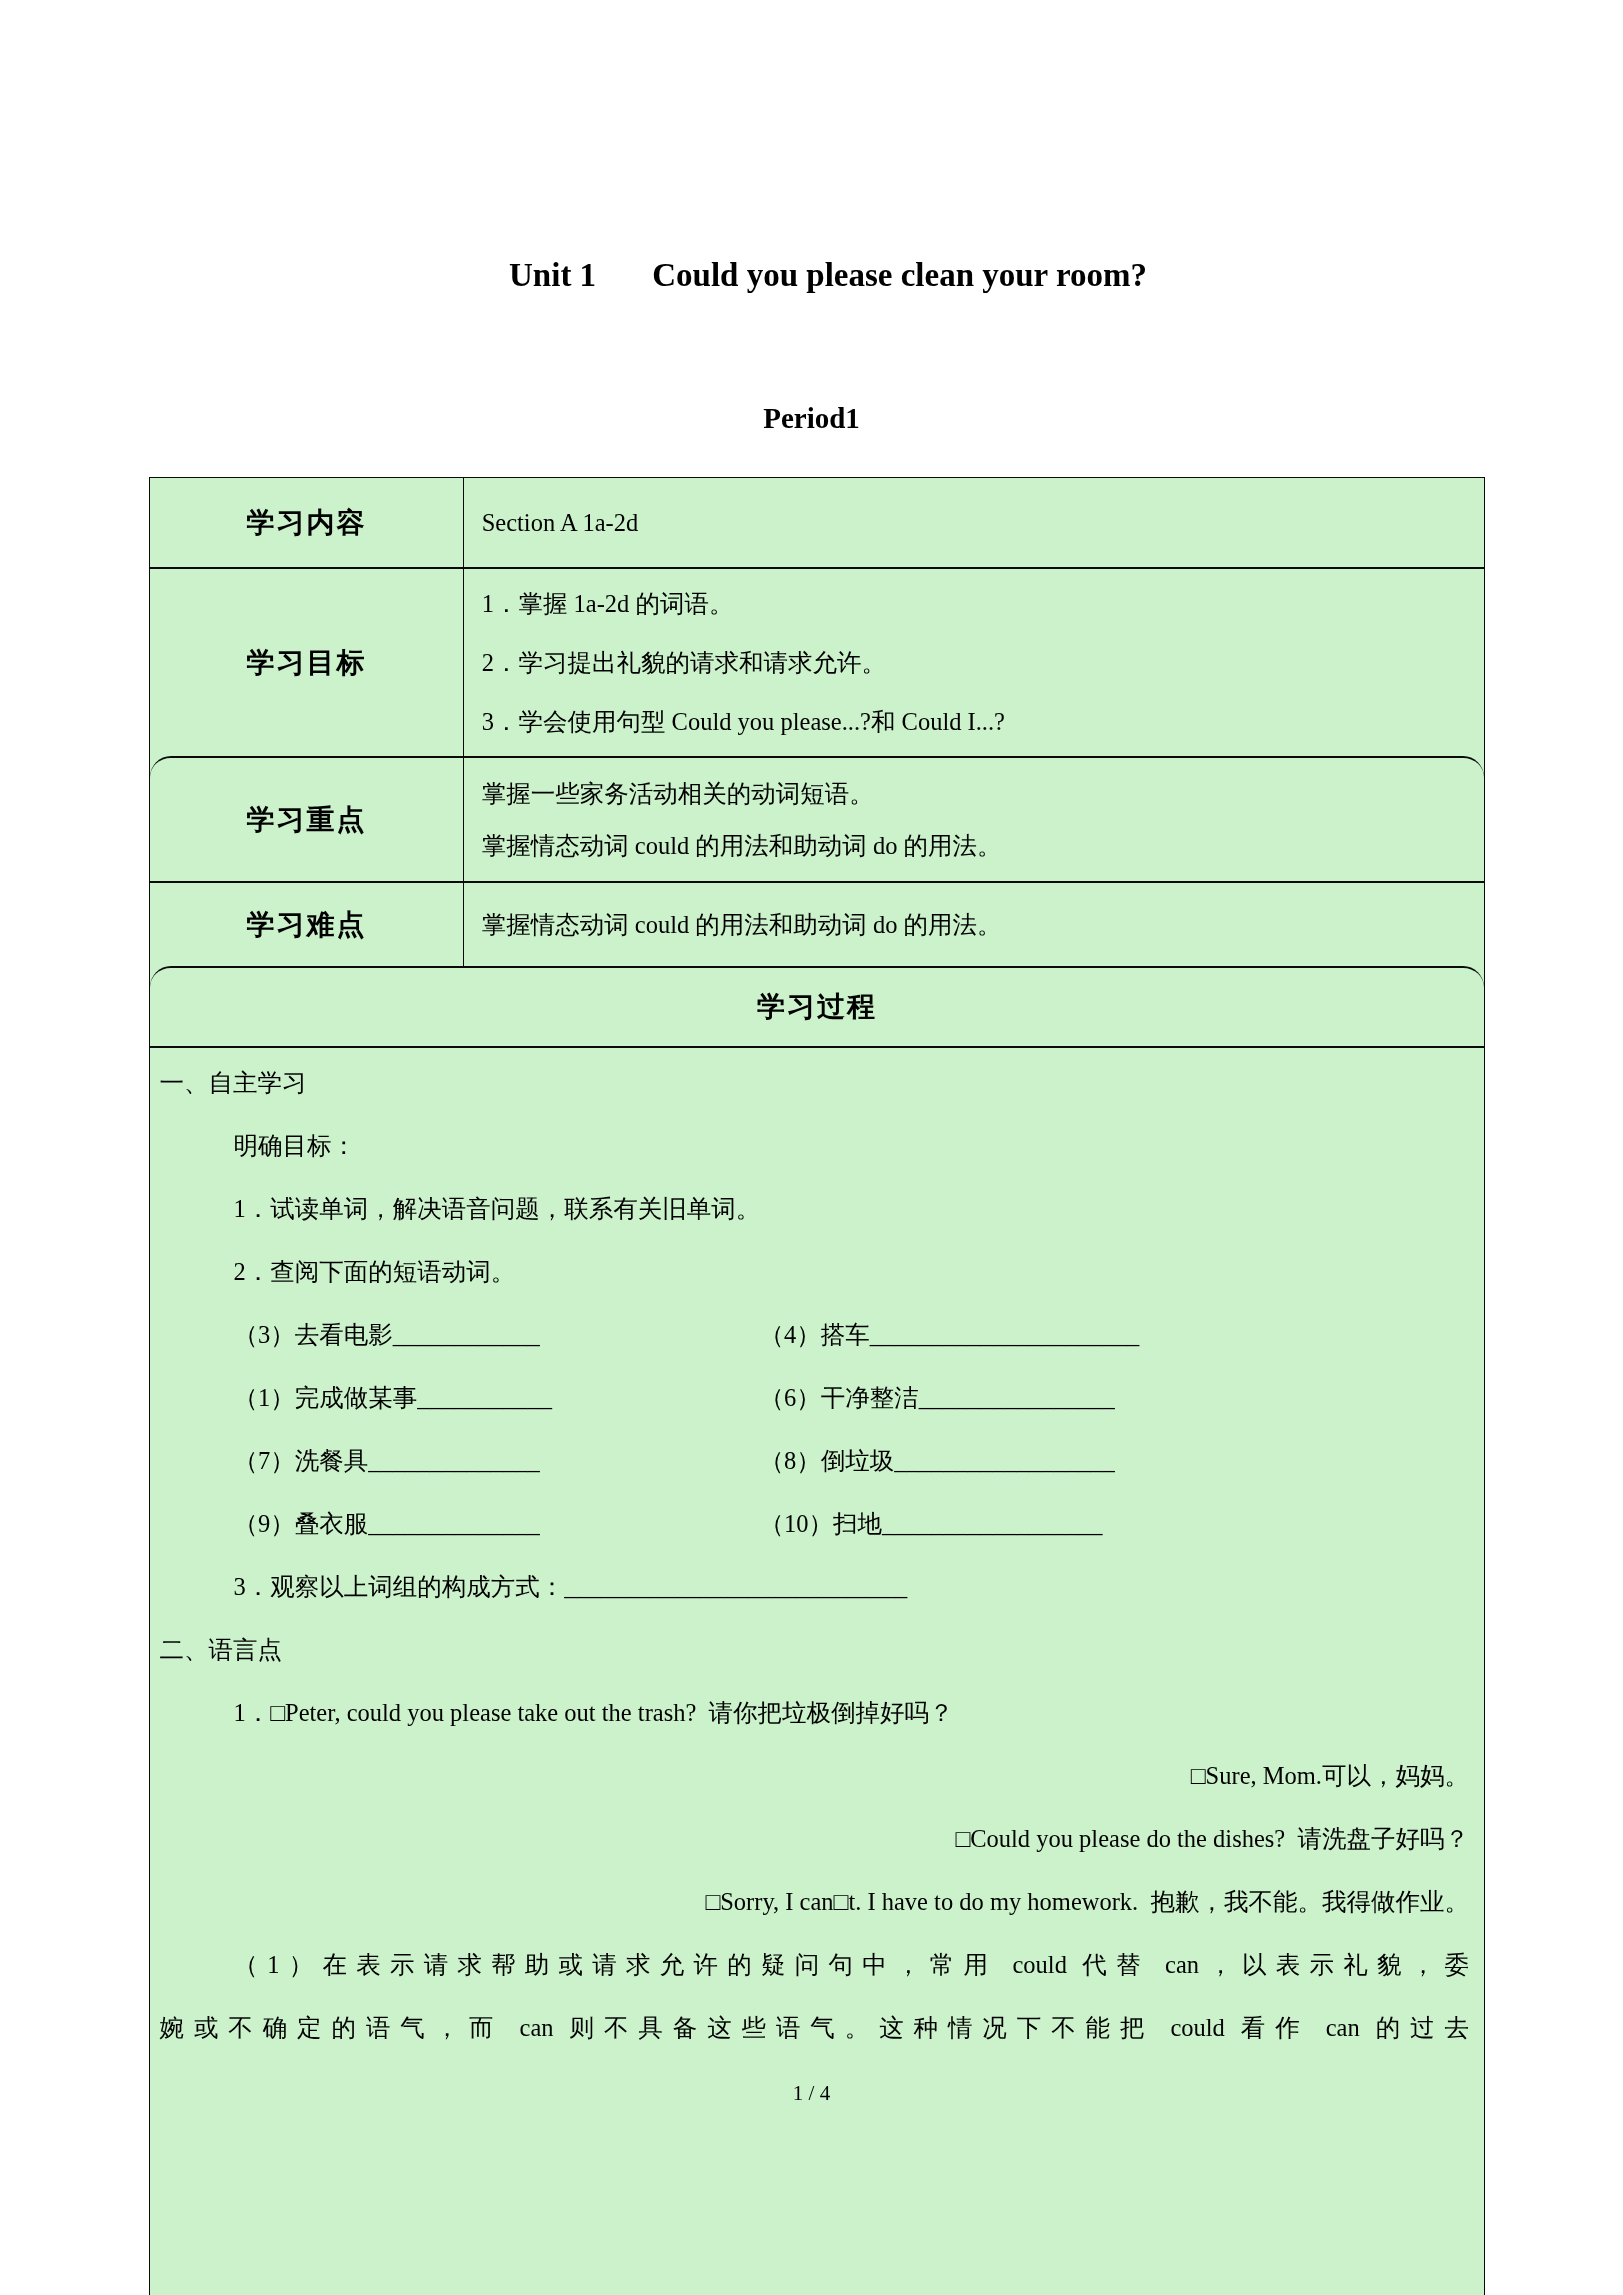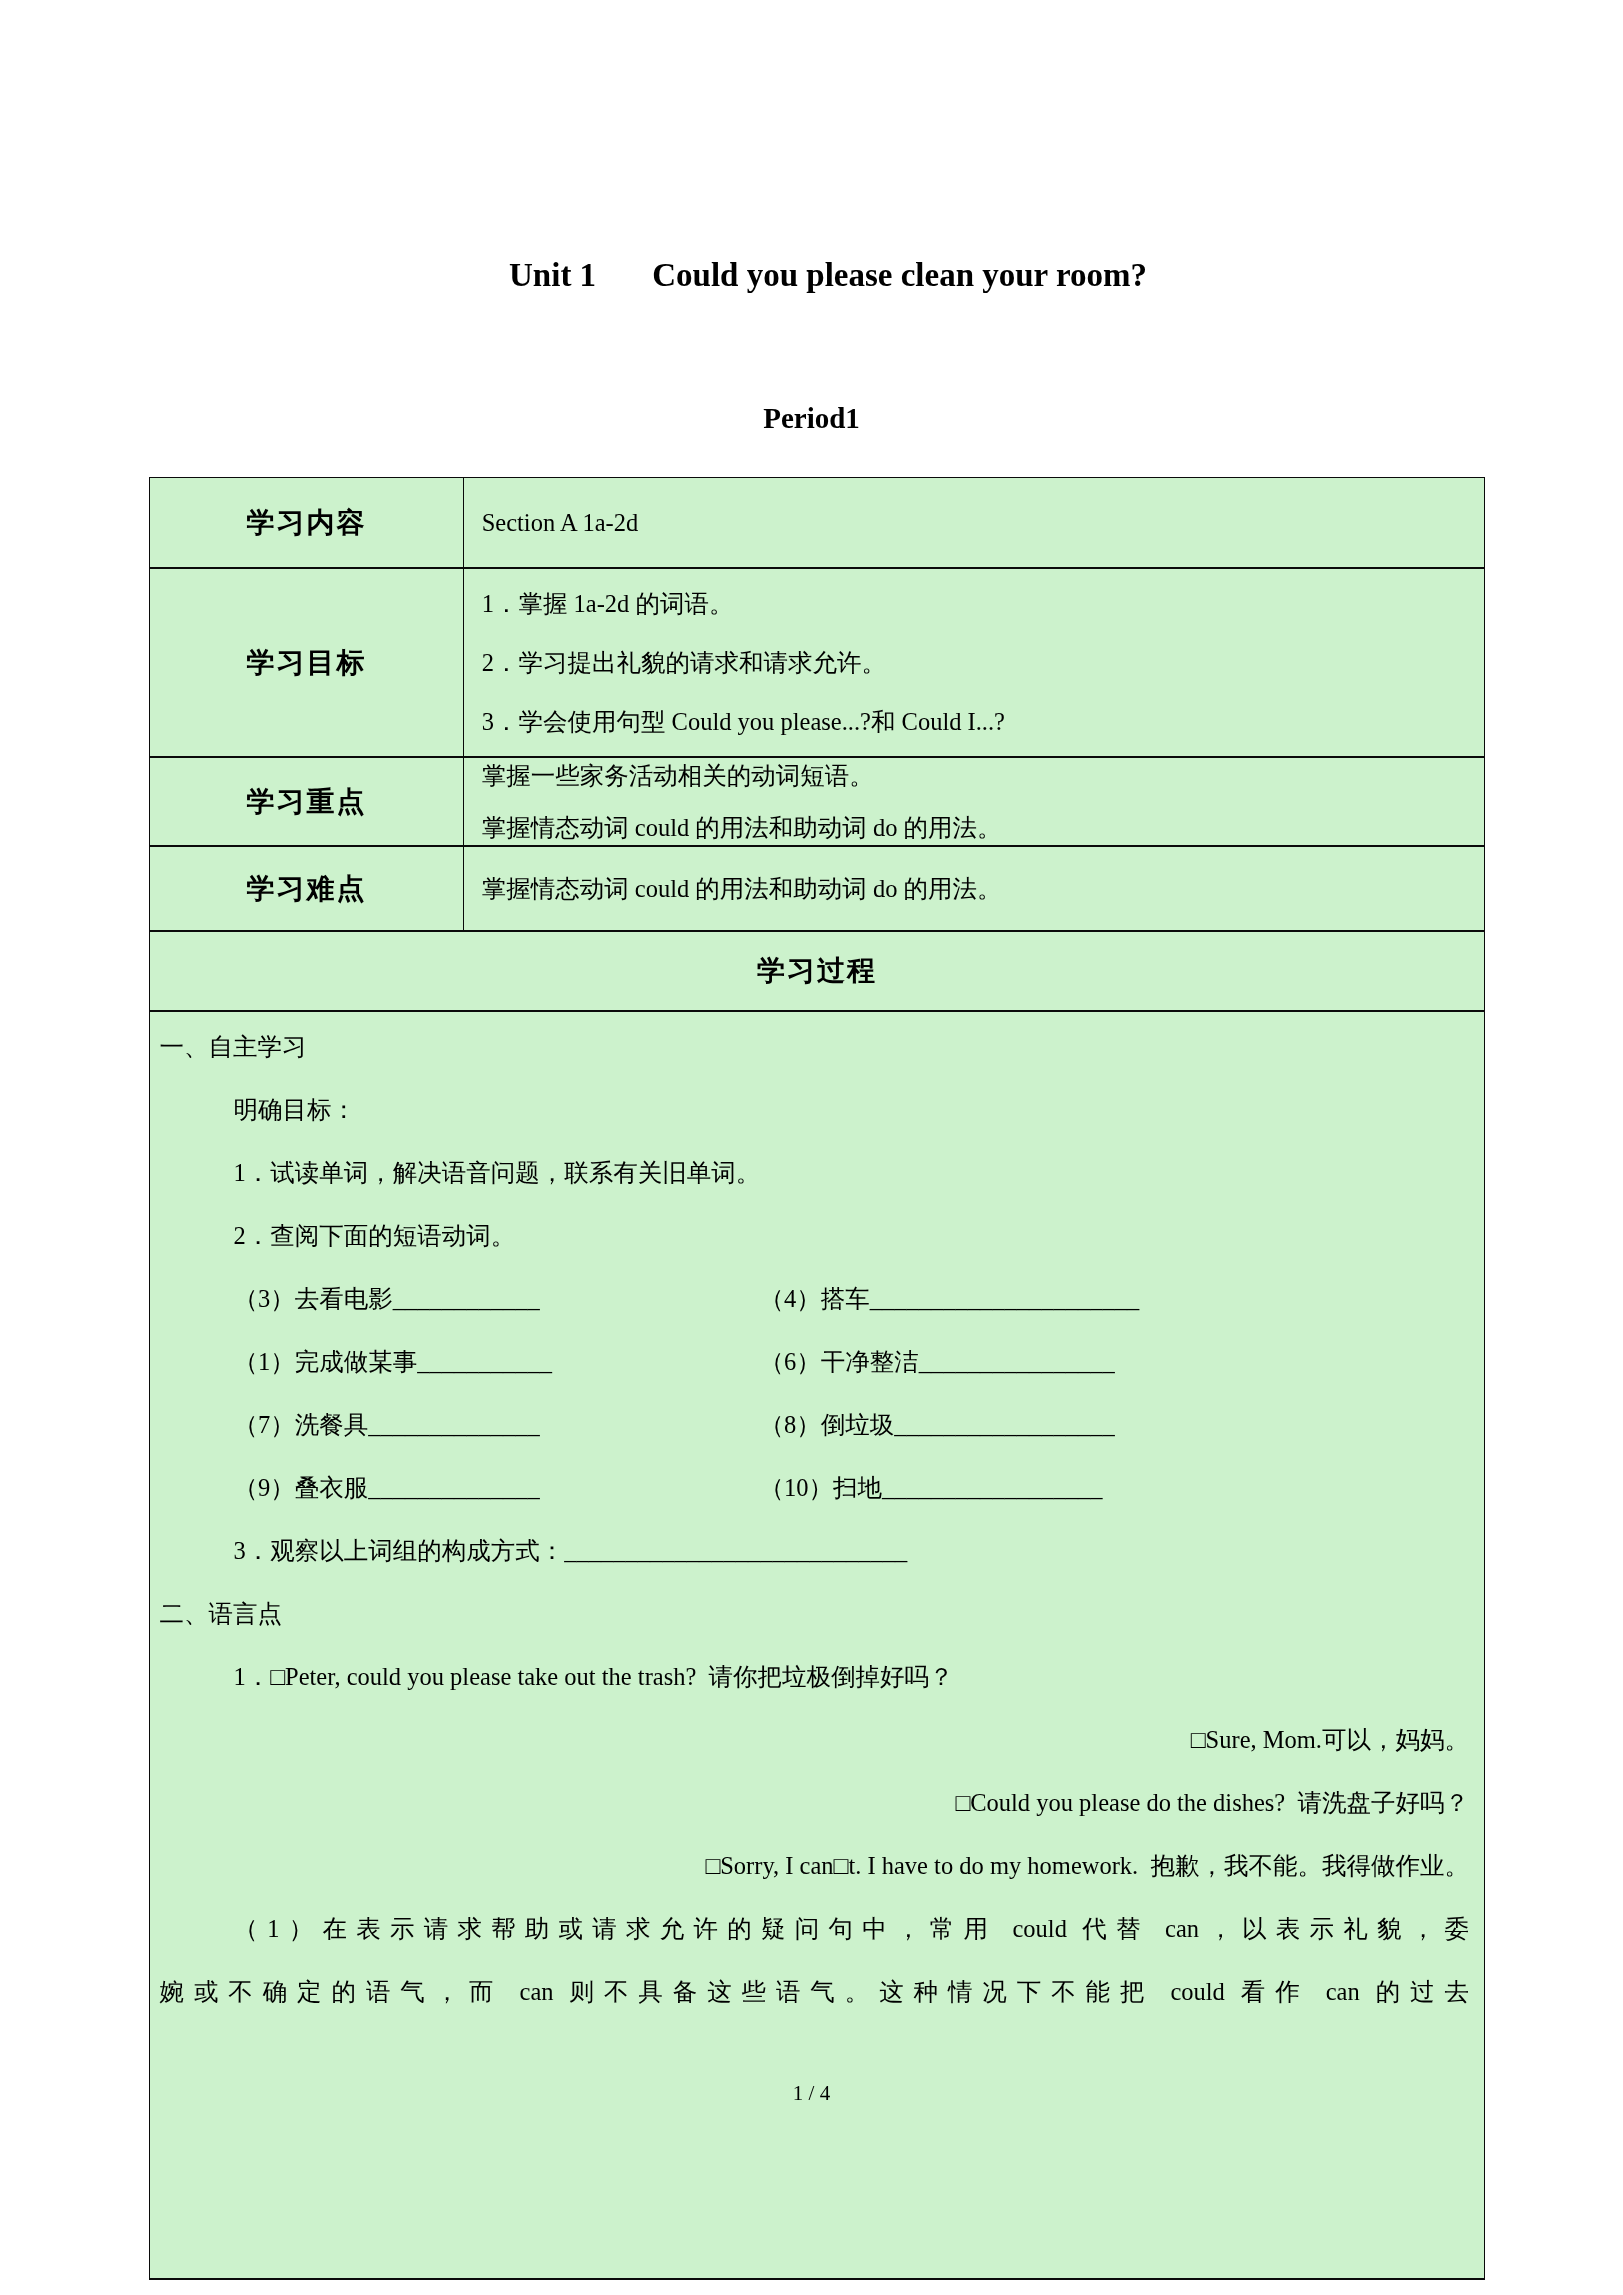--- a/index.html
+++ b/index.html
@@ -15,22 +15,22 @@
   .period {
     position:absolute; top:402px; left:0; width:100%; text-align:center;
     font-size:29px; font-weight:bold;
   }
   .gtable {
     position:absolute; left:149px; top:477px; width:1336px; box-sizing:border-box;
     background:#ccf2cc; border:1.4px solid #0a0a0a; border-bottom:2.7px solid #0a0a0a;
   }
   .trow { display:flex; box-sizing:border-box; }
   .trow + .trow { border-top:2px solid #0a0a0a; }
-  .r1 { height:89px; } .r2 { height:189px; } .r3 { height:89px; }
-  .r4 { height:85px; } .r5 { height:80px; } .r6 { height:1268px; }
+  .r1 { height:89px; } .r2 { height:189px; } .r3 { height:125px;border-radius:21px; }
+  .r4 { height:85px; } .r5 { height:80px;border-radius:21px; } .r6 { height:1268px; }
   .cell-label {
     width:314px; min-width:314px; box-sizing:border-box; border-right:1.4px solid #0a0a0a;
     display:flex; align-items:center; justify-content:center;
     font-family:"Liberation Sans","DejaVu Sans",sans-serif; font-weight:700;
     font-size:28px; letter-spacing:2px;
   }
   .cell-body {
     flex:1; display:flex; flex-direction:column; justify-content:center;
     box-sizing:border-box; padding-left:17.7px; font-size:24.5px;
   }

